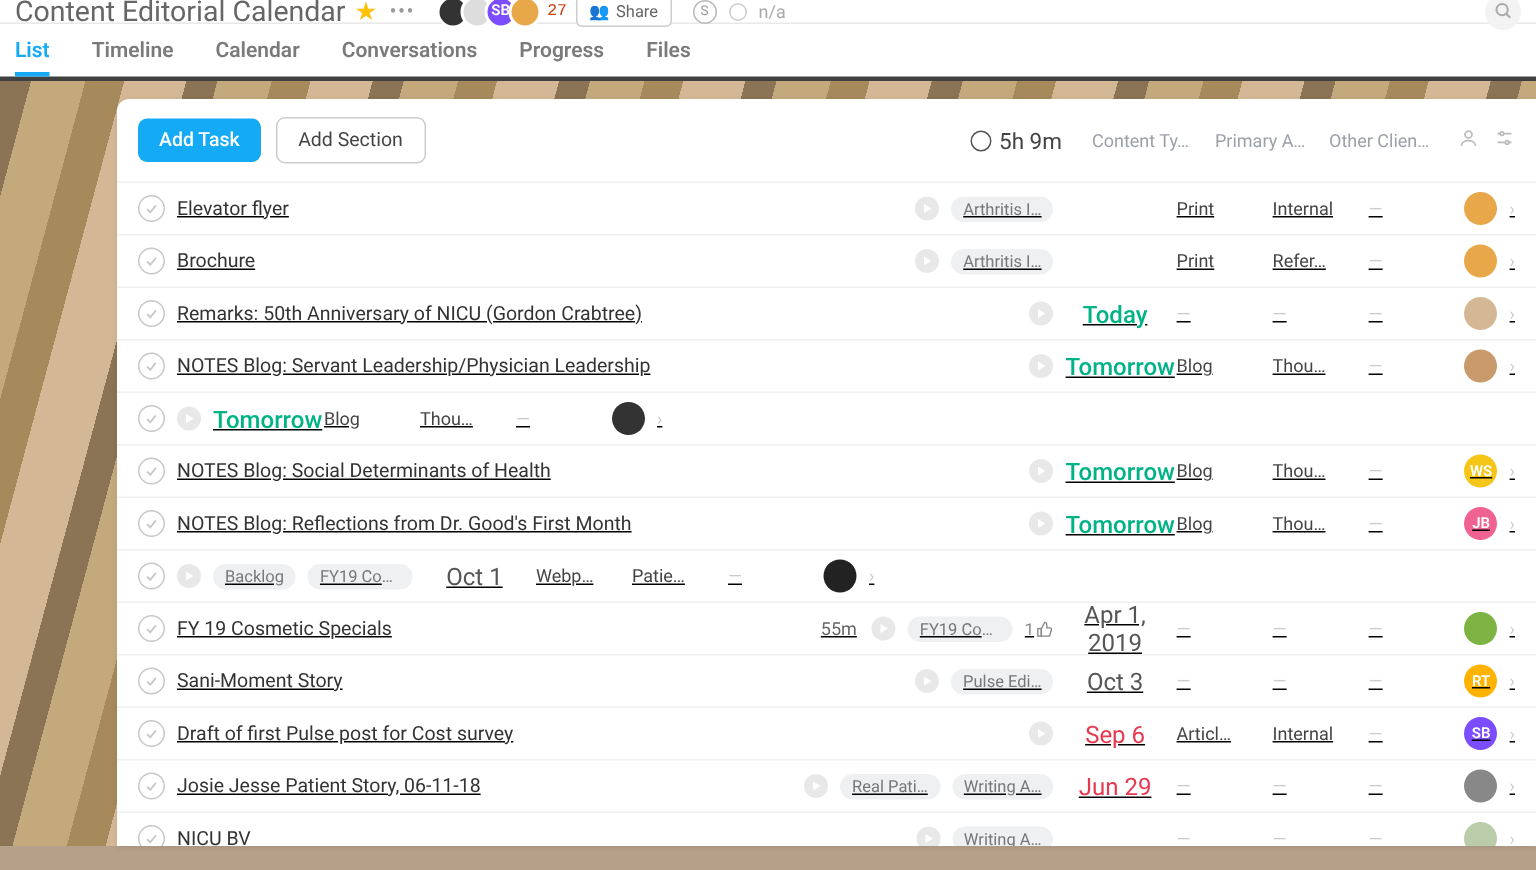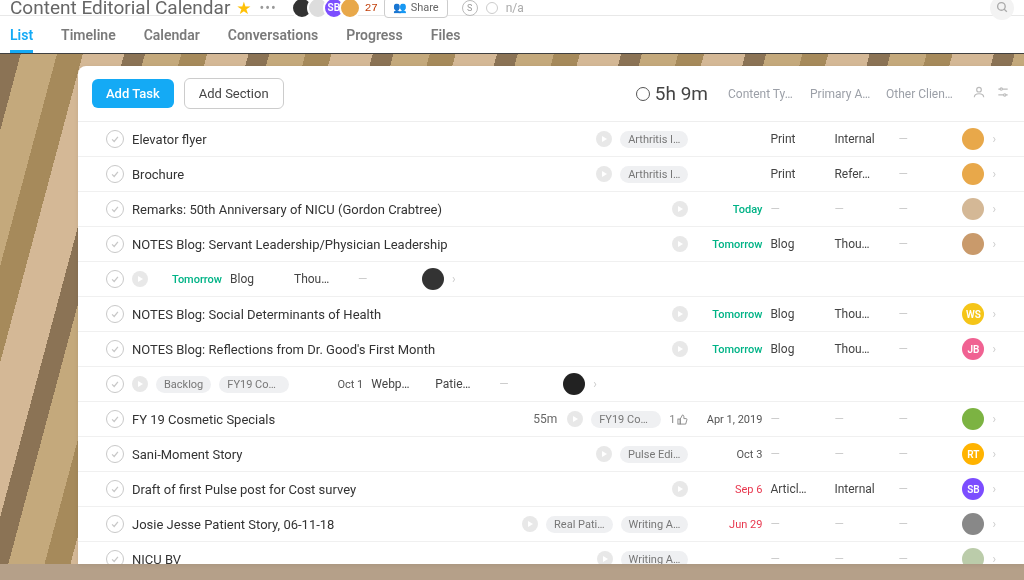--- a/index.html
+++ b/index.html
@@ -12,48 +12,48 @@
   .avatar { width: 22px; height: 22px; border-radius: 50%; border: 2px solid #fff; margin-left: -6px; display: flex; align-items: center; justify-content: center; font-size: 10px; font-weight: 600; color: #fff; }
   .avatar:first-child { margin-left: 0; }
   .avatar-count { color: #c2410c; font-size: 11px; margin-left: 4px; font-family: Liberation Mono, monospace; }
   .share-btn { border: 1px solid #ccc; background: #fff; color: #666; font-size: 11px; padding: 3px 8px; border-radius: 4px; display: flex; align-items: center; gap: 4px; cursor: pointer; }
   .meta-icons { display: flex; align-items: center; gap: 8px; margin-left: 8px; color: #aaa; font-size: 12px; }
   .circle-s { width: 16px; height: 16px; border: 1px solid #bbb; border-radius: 50%; display: flex; align-items: center; justify-content: center; font-size: 9px; color: #999; }
   .circle-o { width: 12px; height: 12px; border: 1px solid #ccc; border-radius: 50%; }
   .spacer { flex: 1; }
   .search-circle { width: 24px; height: 24px; border-radius: 50%; background: #f3f3f3; display: flex; align-items: center; justify-content: center; color: #aaa; }
 
-  .tabs { background: #fff; height: 38px; display: flex; align-items: center; padding: 0 10px; gap: 28px; border-bottom: 1px solid #404040; }
+  .tabs { background: #fff; height: 38px; display: flex; align-items: center; padding: 0 10px; gap: 28px; border-bottom: 3px solid #404040; }
   .tab { color: #7a7a7a; font-size: 14px; font-weight: 600; cursor: pointer; height: 100%; display: flex; align-items: center; }
   .tab.active { color: #14aaf5; position: relative; }
   .tab.active::after { content: ""; position: absolute; bottom: 0; left: 0; right: 0; height: 3px; background: #14aaf5; }
 
   .bg-wrap { position: relative; width: 100%; height: calc(580px - 70px); background: repeating-linear-gradient(105deg, #8b7355 0 20px, #c4a97c 20px 55px, #a68a5b 55px 80px, #d4b896 80px 120px); }
   .panel { position: absolute; top: 12px; left: 78px; right: 0; bottom: 0; background: #fff; border-radius: 8px 0 0 0; box-shadow: 0 1px 4px rgba(0,0,0,0.08); overflow: hidden; display: flex; flex-direction: column; }
 
   .panel-header { display: flex; align-items: center; padding: 12px 14px; gap: 10px; border-bottom: 1px solid #eee; }
   .btn-primary { background: #14aaf5; color: #fff; border: none; padding: 7px 14px; border-radius: 6px; font-size: 13px; font-weight: 500; cursor: pointer; }
   .btn-secondary { background: #fff; color: #444; border: 1px solid #ccc; padding: 7px 14px; border-radius: 6px; font-size: 13px; cursor: pointer; }
-  .total-time { display: flex; align-items: center; gap: 5px; color: #444; font-size: 19px; margin-left: auto; margin-right: 10px; }
+  .total-time { display: flex; align-items: center; gap: 5px; color: #444; font-size: 15px; margin-left: auto; margin-right: 10px; }
   .clock-icon { width: 14px; height: 14px; border: 1.5px solid #555; border-radius: 50%; position: relative; }
   .col-head { color: #9ca0a8; font-size: 12px; white-space: nowrap; overflow: hidden; text-overflow: ellipsis; }
   .ch1 { width: 72px; } .ch2 { width: 66px; } .ch3 { width: 70px; }
   .header-icons { display: flex; gap: 10px; color: #bbb; margin-left: 6px; }
 
   .rows { flex: 1; overflow-y: auto; }
-  .row { display: flex; align-items: center; height: 35px; padding: 0 28px; border-bottom: 1px solid #f0f0f0; gap: 8px; font-size: 13px; }
+  .row { display: flex; align-items: center; height: 35px; padding: 0 14px; border-bottom: 1px solid #f0f0f0; gap: 8px; font-size: 13px; text-decoration: underline; }
   .check { width: 18px; height: 18px; border: 1.3px solid #c8c8c8; border-radius: 50%; display: flex; align-items: center; justify-content: center; flex-shrink: 0; cursor: pointer; }
   .check svg { width: 10px; height: 10px; stroke: #c8c8c8; }
   .task-name { flex: 1; color: #333; white-space: nowrap; overflow: hidden; text-overflow: ellipsis; }
   .time-spent { color: #666; font-size: 12px; margin-right: 2px; }
   .play { width: 16px; height: 16px; background: #e8e8e8; border-radius: 50%; display: flex; align-items: center; justify-content: center; flex-shrink: 0; cursor: pointer; }
   .play::after { content: ""; border-left: 5px solid #fff; border-top: 3px solid transparent; border-bottom: 3px solid transparent; margin-left: 1px; }
   .tag { background: #eff0f2; color: #777; font-size: 11px; padding: 2px 8px; border-radius: 10px; white-space: nowrap; max-width: 70px; overflow: hidden; text-overflow: ellipsis; cursor: pointer; }
   .like { display: flex; align-items: center; gap: 2px; color: #888; font-size: 11px; }
-  .due { width: 66px; font-size: 11px; color: #555; text-align: right; flex-shrink: 0; }
+  .due { width: 66px; font-size: 16px; color: #555; text-align: center; flex-shrink: 0; }
   .due.teal { color: #00b386; font-weight: 500; }
   .due.red { color: #e8384f; }
   .field { width: 56px; font-size: 12px; color: #444; white-space: nowrap; overflow: hidden; text-overflow: ellipsis; flex-shrink: 0; }
   .field.empty { color: #ccc; }
   .row-avatar { width: 22px; height: 22px; border-radius: 50%; flex-shrink: 0; display: flex; align-items: center; justify-content: center; font-size: 10px; font-weight: 600; color: #fff; cursor: pointer; text-align: center; }
   .chev { color: #ccc; font-size: 12px; flex-shrink: 0; cursor: pointer; }
 </style>
 </head>
 <body>
 

